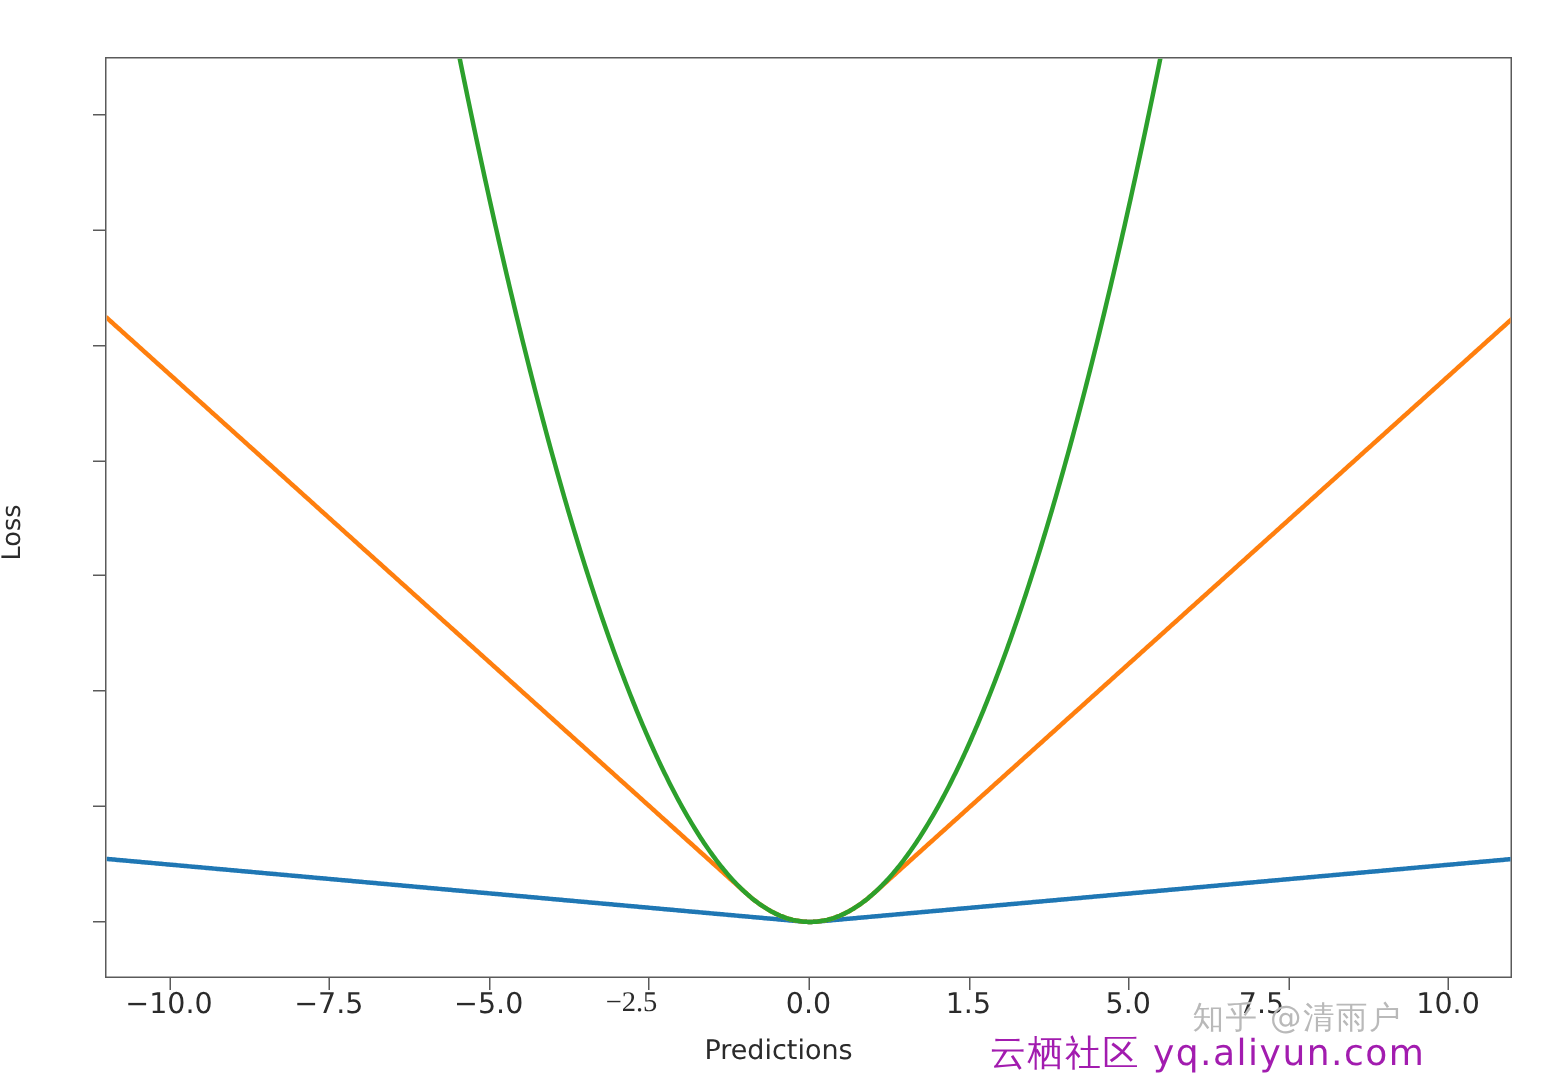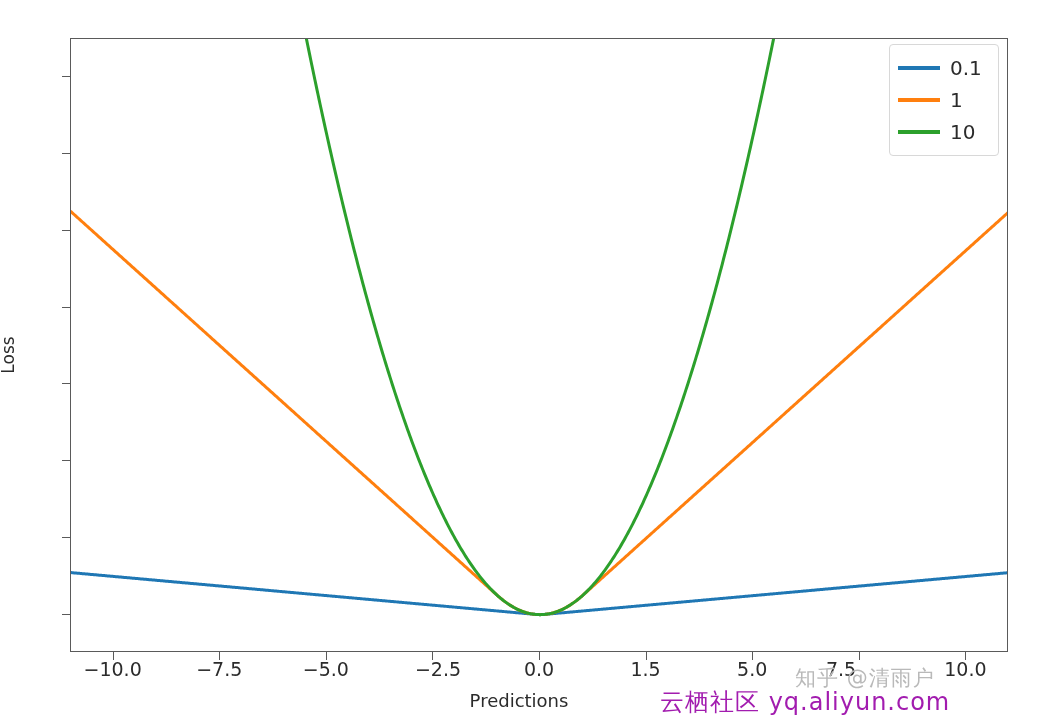--- a/index.html
+++ b/index.html
@@ -169,51 +169,37 @@
       <div class="ytick-mark" style="top: 229.875px;"></div>
       <div class="ytick-mark" style="top: 153.125px;"></div>
       <div class="ytick-mark" style="top: 76.375px;"></div>
     </div>
   <div id="ylabel">Loss</div>
 
   <div id="xtick-labels">
       <div class="xtick-label" style="left: 112.636px;">−10.0</div>
       <div class="xtick-label" style="left: 219.227px;">−7.5</div>
       <div class="xtick-label" style="left: 325.818px;">−5.0</div>
-      <div class="xtick-label" style="left: 438px;">−2.5</div>
+      <div class="xtick-label" style="left: 421px; font-family: Liberation Serif, serif;">−2.5</div>
       <div class="xtick-label" style="left: 539px;">0.0</div>
       <div class="xtick-label" style="left: 645.591px;">1.5</div>
       <div class="xtick-label" style="left: 752.182px;">5.0</div>
       <div class="xtick-label" style="left: 841px;">7.5</div>
       <div class="xtick-label" style="left: 965.364px;">10.0</div>
     </div>
   <div id="xtick-marks">
       <div class="xtick-mark" style="left: 112.636px;"></div>
       <div class="xtick-mark" style="left: 219.227px;"></div>
       <div class="xtick-mark" style="left: 325.818px;"></div>
       <div class="xtick-mark" style="left: 432.409px;"></div>
       <div class="xtick-mark" style="left: 539px;"></div>
       <div class="xtick-mark" style="left: 645.591px;"></div>
       <div class="xtick-mark" style="left: 752.182px;"></div>
       <div class="xtick-mark" style="left: 858.773px;"></div>
       <div class="xtick-mark" style="left: 965.364px;"></div>
     </div>
   <div id="xlabel">Predictions</div>
 
-  <div id="legend">
-      <div class="legend-row">
-        <span class="legend-swatch" style="border-top-color: rgb(31, 119, 180);"></span>
-        <span class="legend-text">0.1</span>
-      </div>
-      <div class="legend-row">
-        <span class="legend-swatch" style="border-top-color: rgb(255, 127, 14);"></span>
-        <span class="legend-text">1</span>
-      </div>
-      <div class="legend-row">
-        <span class="legend-swatch" style="border-top-color: rgb(44, 160, 44);"></span>
-        <span class="legend-text">10</span>
-      </div>
-    </div>
 
   <div id="wm-zhihu">知乎 @清雨户</div>
   <div id="wm-aliyun">云栖社区 yq.aliyun.com</div>
 
 </div>
 
 </body></html>

